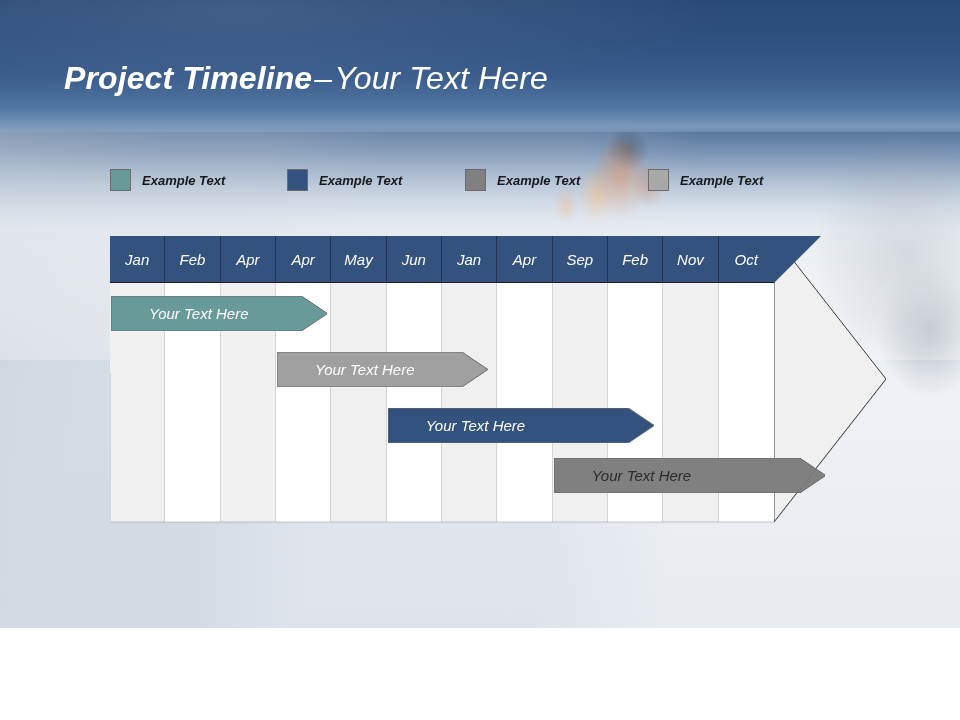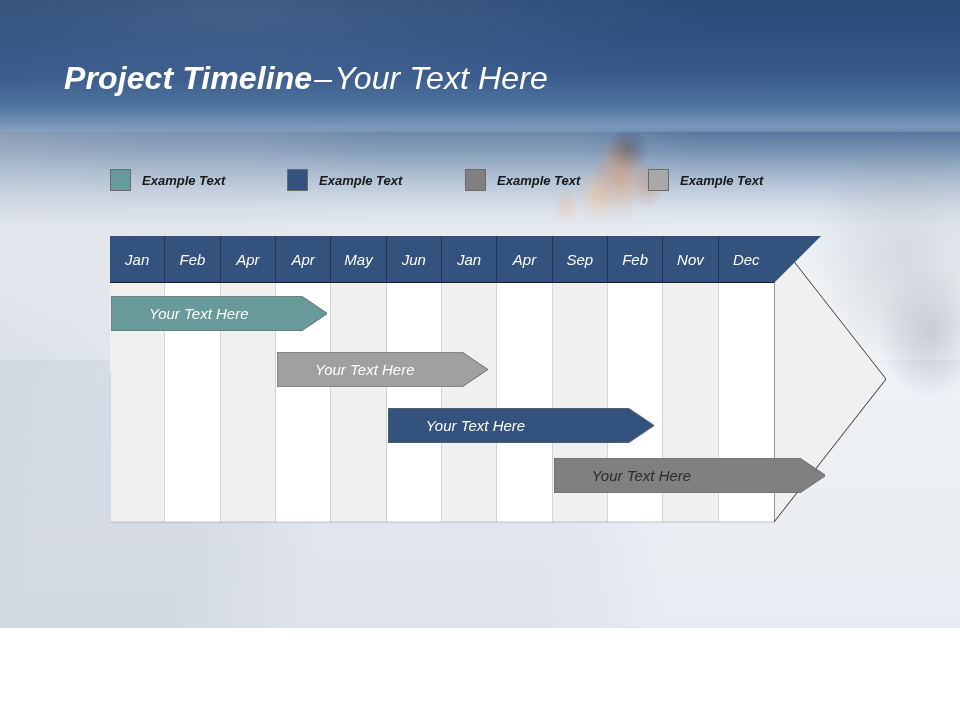--- a/index.html
+++ b/index.html
@@ -316,21 +316,21 @@
         <div class="month-cell" style="width: 55.3333px;">Feb</div>
         <div class="month-cell" style="width: 55.3333px;">Apr</div>
         <div class="month-cell" style="width: 55.3333px;">Apr</div>
         <div class="month-cell" style="width: 55.3333px; text-align: right;">May</div>
         <div class="month-cell" style="width: 55.3333px;">Jun</div>
         <div class="month-cell" style="width: 55.3333px;">Jan</div>
         <div class="month-cell" style="width: 55.3333px;">Apr</div>
         <div class="month-cell" style="width: 55.3333px;">Sep</div>
         <div class="month-cell" style="width: 55.3333px;">Feb</div>
         <div class="month-cell" style="width: 55.3333px;">Nov</div>
-        <div class="month-cell" style="width: 55.3333px;">Dec</div>
+        <div class="month-cell" style="width: 55.3333px;">Oct</div>
       </div>
 
     <div class="arrow-head">
       <svg width="112" height="286" viewBox="0 0 112 286" xmlns="http://www.w3.org/2000/svg">
         <polygon points="0,0 112,143 0,286" fill="#f0f0f0" stroke="#3a3a3a" stroke-width="1"></polygon>
         <polygon points="0,0 47,0 0,47" fill="#33537e" stroke="none"></polygon>
       </svg>
     </div>
 
     <div class="bars" id="bars-root">

